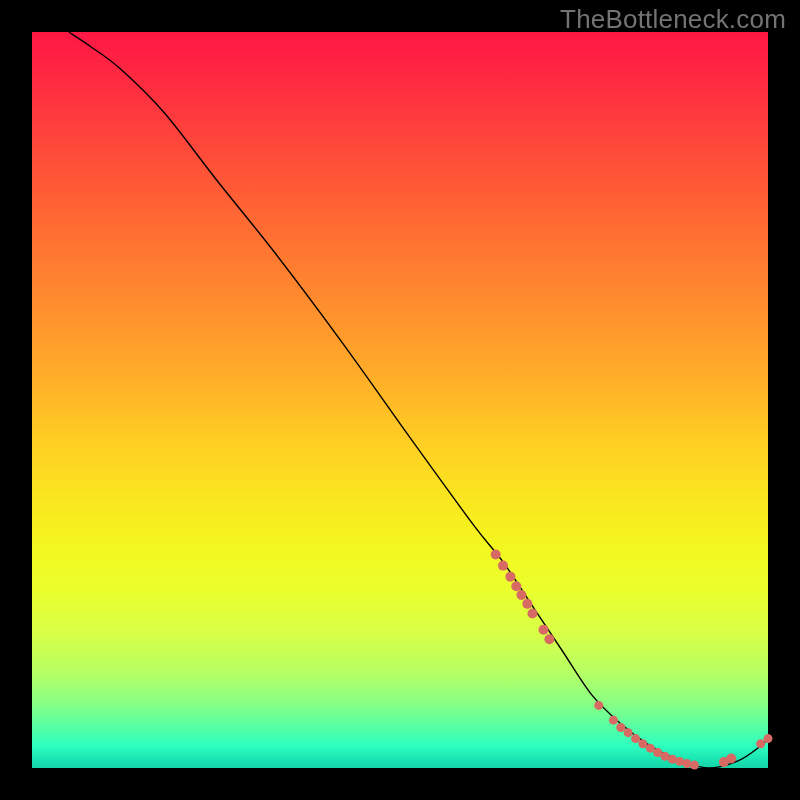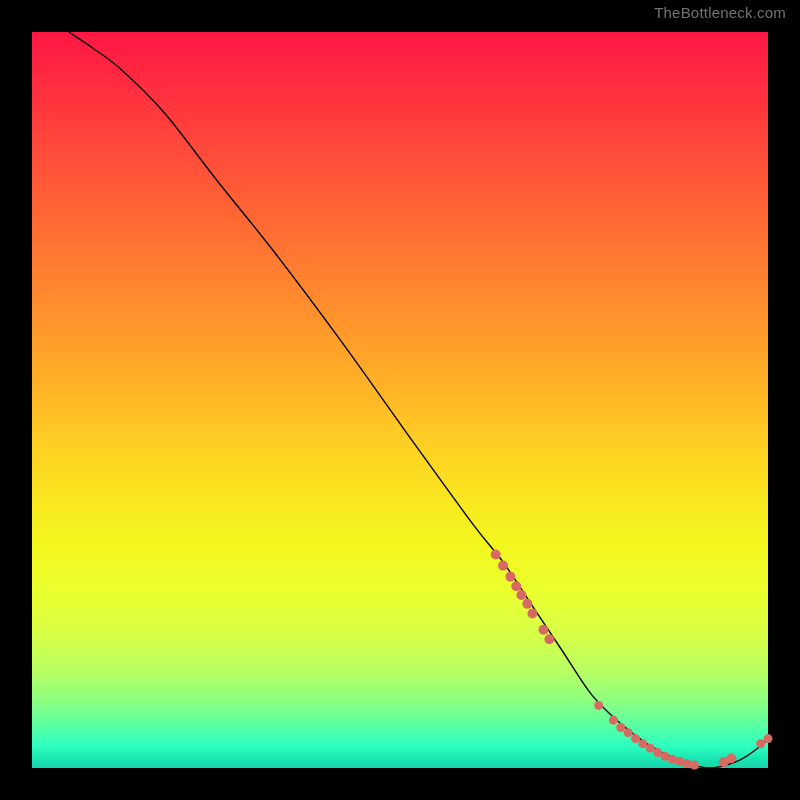--- a/index.html
+++ b/index.html
@@ -15,21 +15,21 @@
     position: relative;
     width: 800px;
     height: 800px;
     background: #000;
   }
   .watermark {
     position: absolute;
     top: 4px;
     right: 14px;
     color: #737373;
-    font-size: 15px;
+    font-size: 26px;
     letter-spacing: 0.2px;
     font-weight: 400;
   }
   .plot-area {
     position: absolute;
     left: 32px;
     top: 32px;
     width: 736px;
     height: 736px;
     

